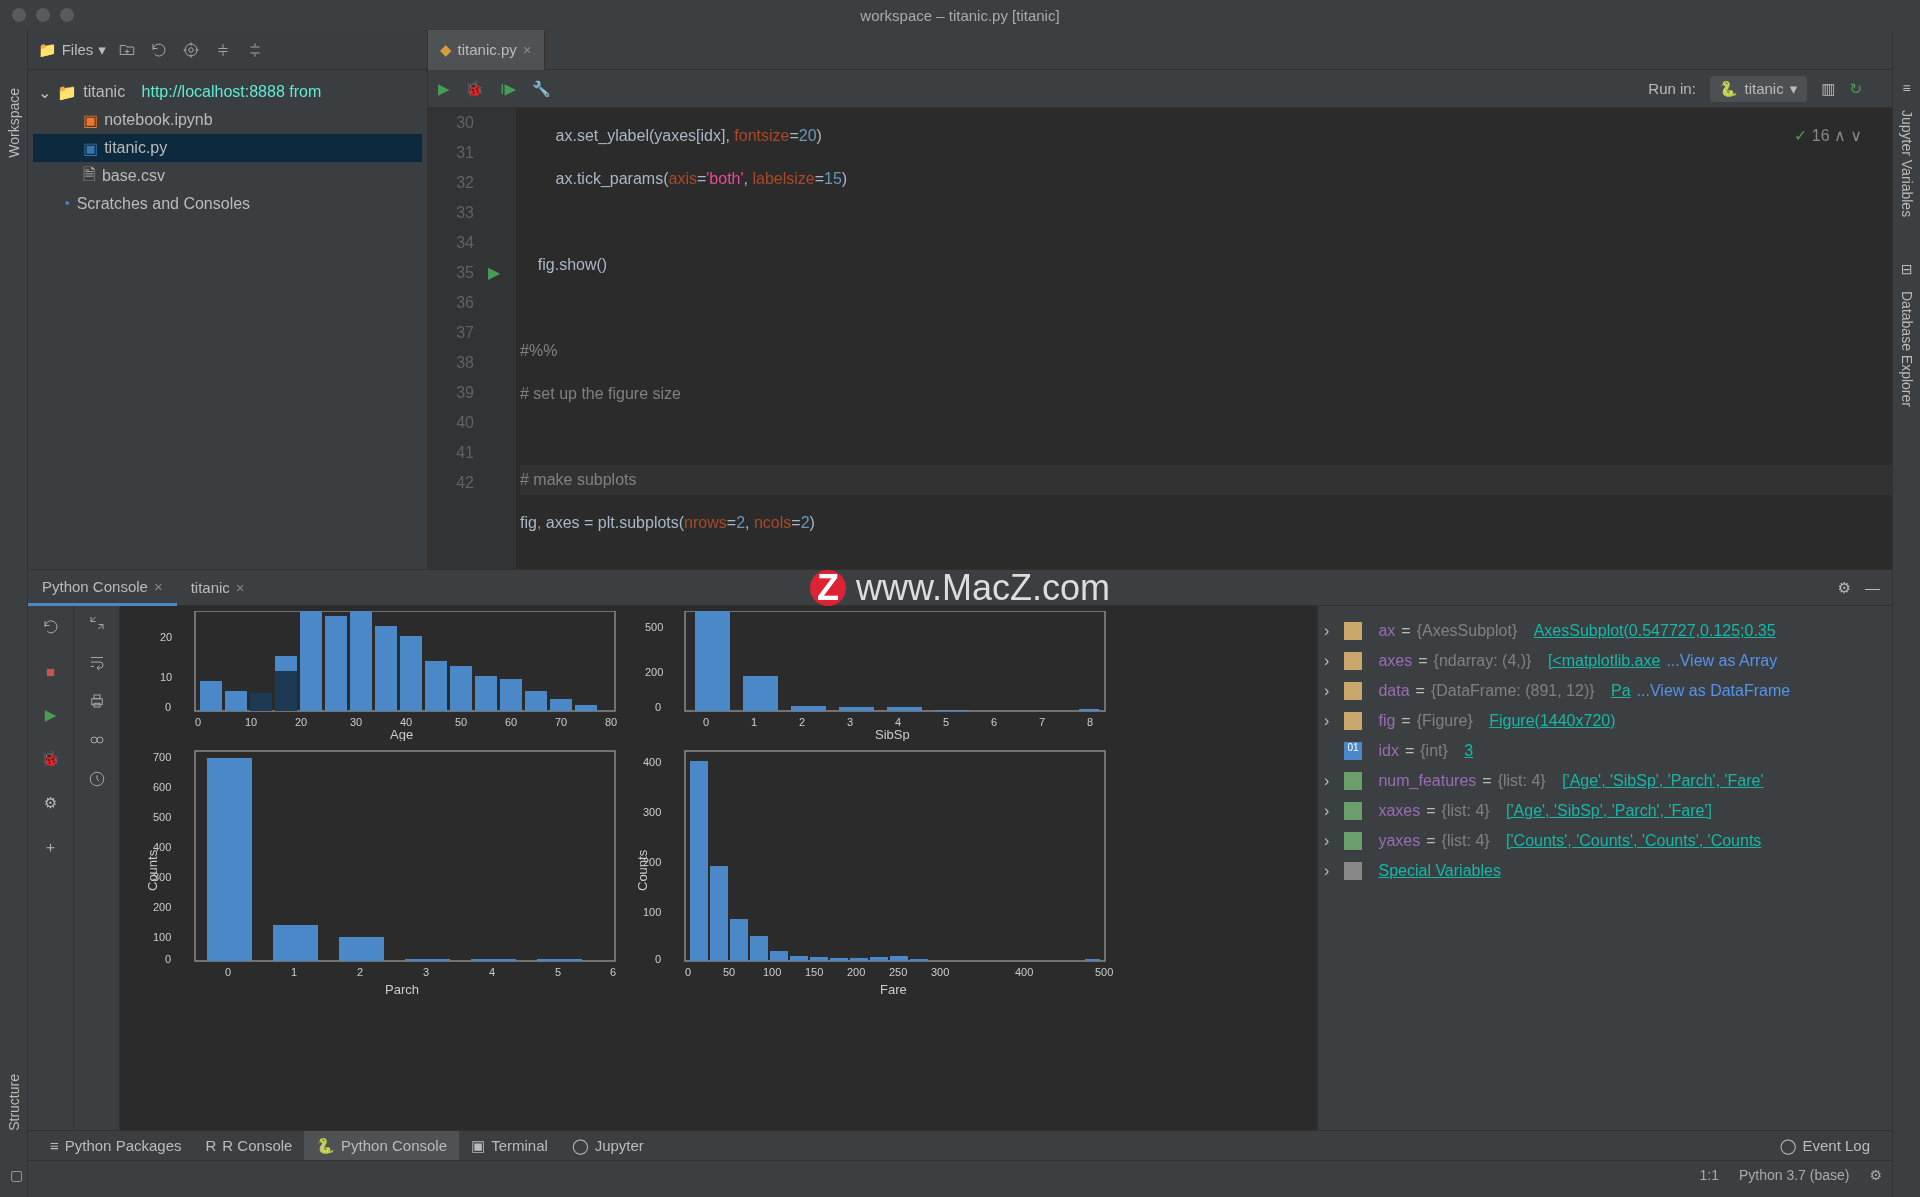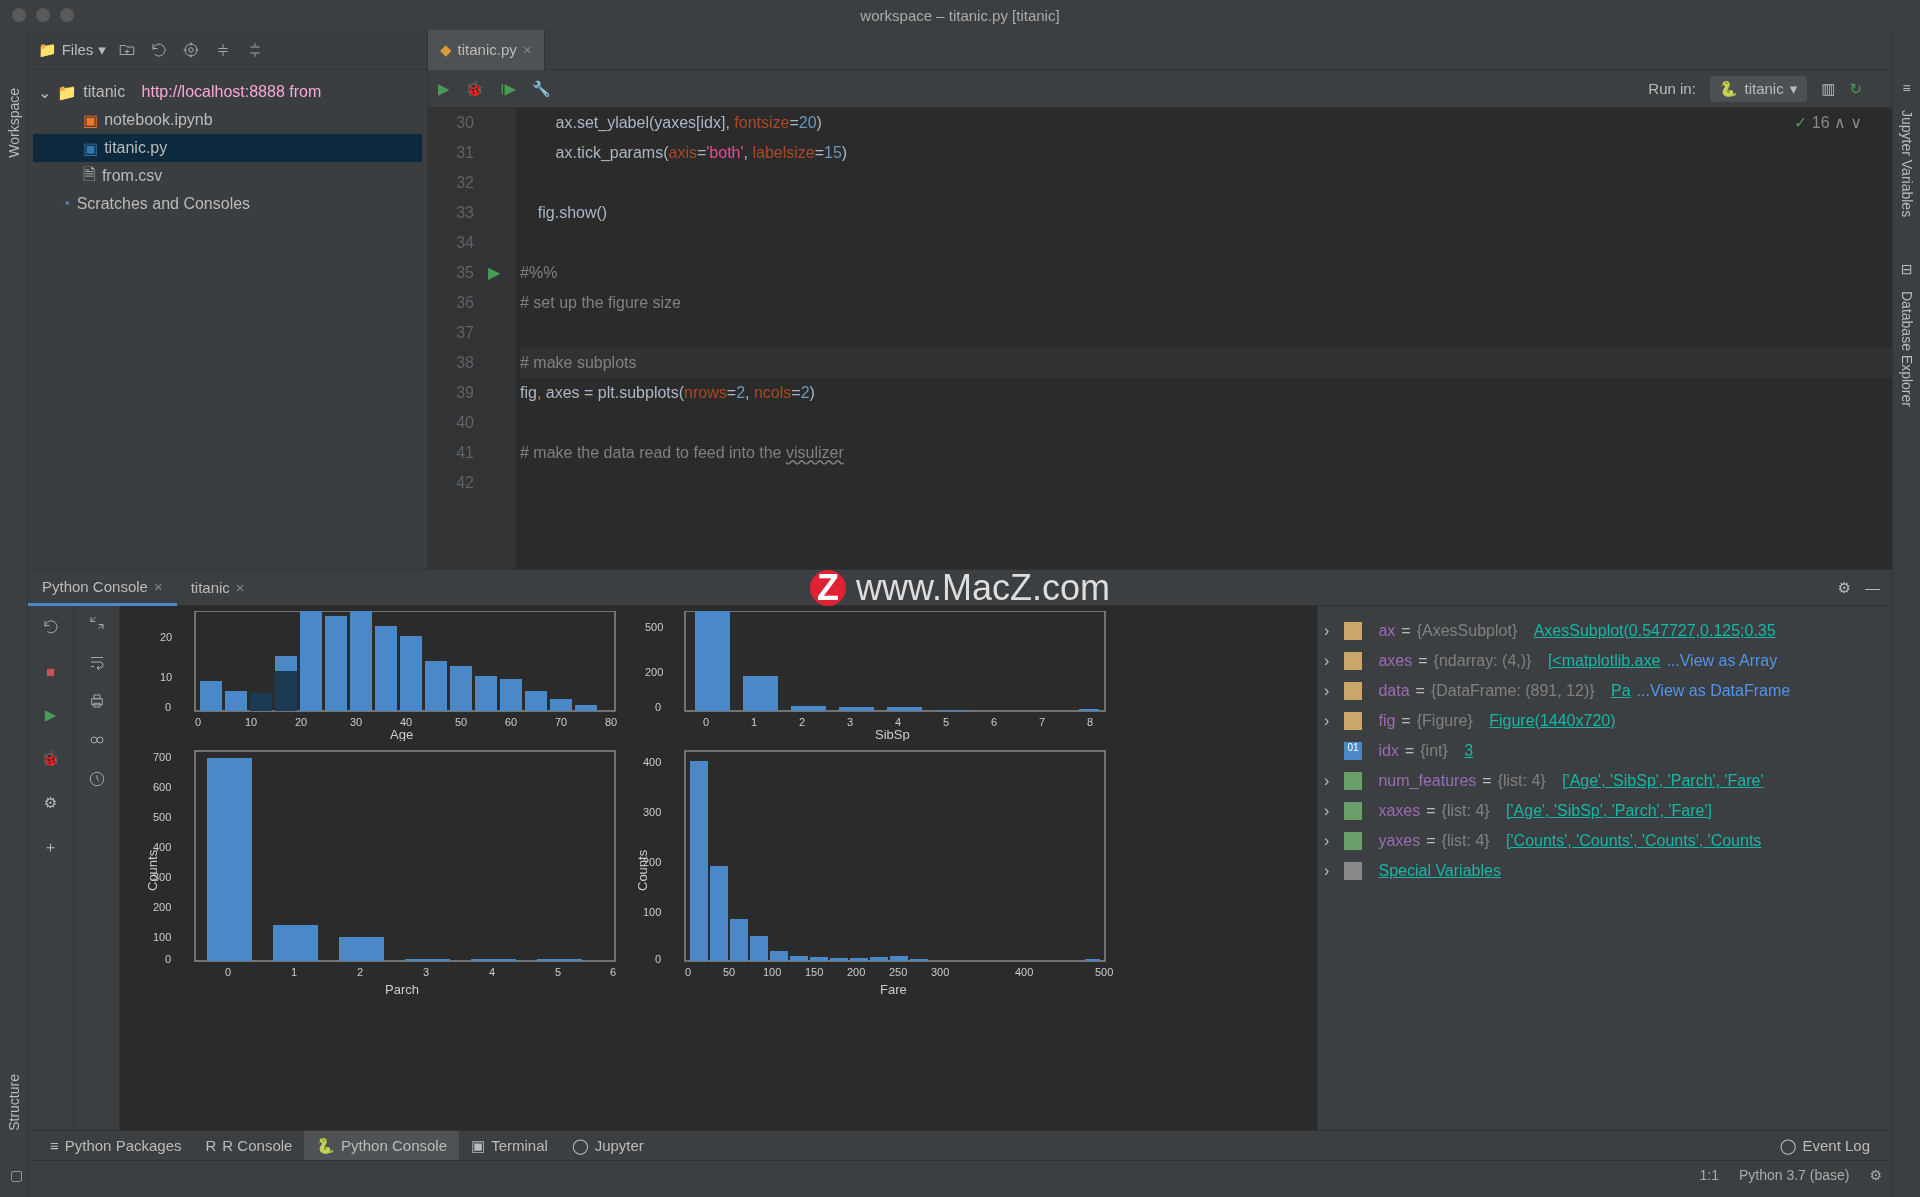--- a/index.html
+++ b/index.html
@@ -16,34 +16,34 @@
 .center-col { flex: 1; display: flex; flex-direction: column; min-height: 0; }
 .top-split { height: 540px; display: flex; border-bottom: 1px solid #323232; }
 .project-panel { width: 400px; background: #3b3e40; border-right: 1px solid #323232; display: flex; flex-direction: column; }
 .proj-toolbar { height: 40px; display: flex; align-items: center; gap: 10px; padding: 0 10px; border-bottom: 1px solid #323232; }
 .proj-toolbar .ic { width: 22px; height: 22px; display: flex; align-items: center; justify-content: center; cursor: pointer; }
 .files-btn { display: flex; align-items: center; gap: 5px; cursor: pointer; }
 .tree { padding: 8px 5px; font-size: 16px; }
 .tree-row { display: flex; align-items: center; height: 28px; padding-left: 5px; cursor: pointer; gap: 6px; }
 .tree-row.l2 { padding-left: 50px; }
 .tree-row.selected { background: #0d293e; }
-.tree-url { color: #f9a8d4; }
+.tree-url { color: #5eead4; }
 .editor-panel { flex: 1; display: flex; flex-direction: column; background: #2b2b2b; min-width: 0; }
 .ed-tabs-run { height: 40px; display: flex; align-items: center; background: #3c3f41; border-bottom: 1px solid #323232; }
 .ed-tab { height: 40px; display: flex; align-items: center; padding: 0 12px; background: #4e5254; border-right: 1px solid #323232; gap: 6px; }
 .ed-action-bar { height: 38px; display: flex; align-items: center; background: #3c3f41; border-bottom: 1px solid #323232; padding: 0 10px; }
 .ed-action-bar .left { display: flex; gap: 16px; align-items: center; }
 .ed-action-bar .right { margin-left: auto; display: flex; gap: 14px; align-items: center; padding-right: 20px; }
 .interp-sel { background: #4c5052; padding: 4px 10px; border-radius: 4px; display: flex; align-items: center; gap: 6px; }
 .code-area { flex: 1; display: flex; font-family: 'Menlo', 'Consolas', monospace; font-size: 16px; line-height: 30px; overflow: hidden; }
 .gutter { width: 60px; background: #313335; color: #606366; text-align: right; padding-right: 14px; }
 .gutter2 { width: 28px; background: #313335; }
 .gutter2 .play { color: #499c54; }
 .code-lines { flex: 1; padding-left: 4px; background: #2b2b2b; position: relative; }
-.cline { white-space: pre; }
+.cline { white-space: pre; margin-top: 13px; }
 .cline.hl { background: #323232; }
 .kw { color: #cc7832; }
 .str { color: #ec4899; }
 .num { color: #6897bb; }
 .param { color: #aa4926; }
 .cmt { color: #808080; }
 .fn { color: #a9b7c6; }
 .underline { text-decoration: underline wavy #808080; }
 .console-area { height: 560px; display: flex; flex-direction: column; background: #2b2b2b; }
 .console-tabs { height: 36px; display: flex; align-items: center; background: #3c3f41; border-bottom: 1px solid #323232; position: relative; }
@@ -150,21 +150,21 @@
           <div class="tree-row l2">
             <span style="color:#f37626">▣</span>
             <span>notebook.ipynb</span>
           </div>
           <div class="tree-row l2 selected">
             <span style="color:#3776ab">▣</span>
             <span>titanic.py</span>
           </div>
           <div class="tree-row l2">
             <span>🗎</span>
-            <span>from.csv</span>
+            <span>base.csv</span>
           </div>
           <div class="tree-row" style="padding-left:28px">
             <span style="color:#4a88c7">◔</span>
             <span>Scratches and Consoles</span>
           </div>
         </div>
       </div>
 
       <div class="editor-panel">
         <div class="ed-tabs-run">

